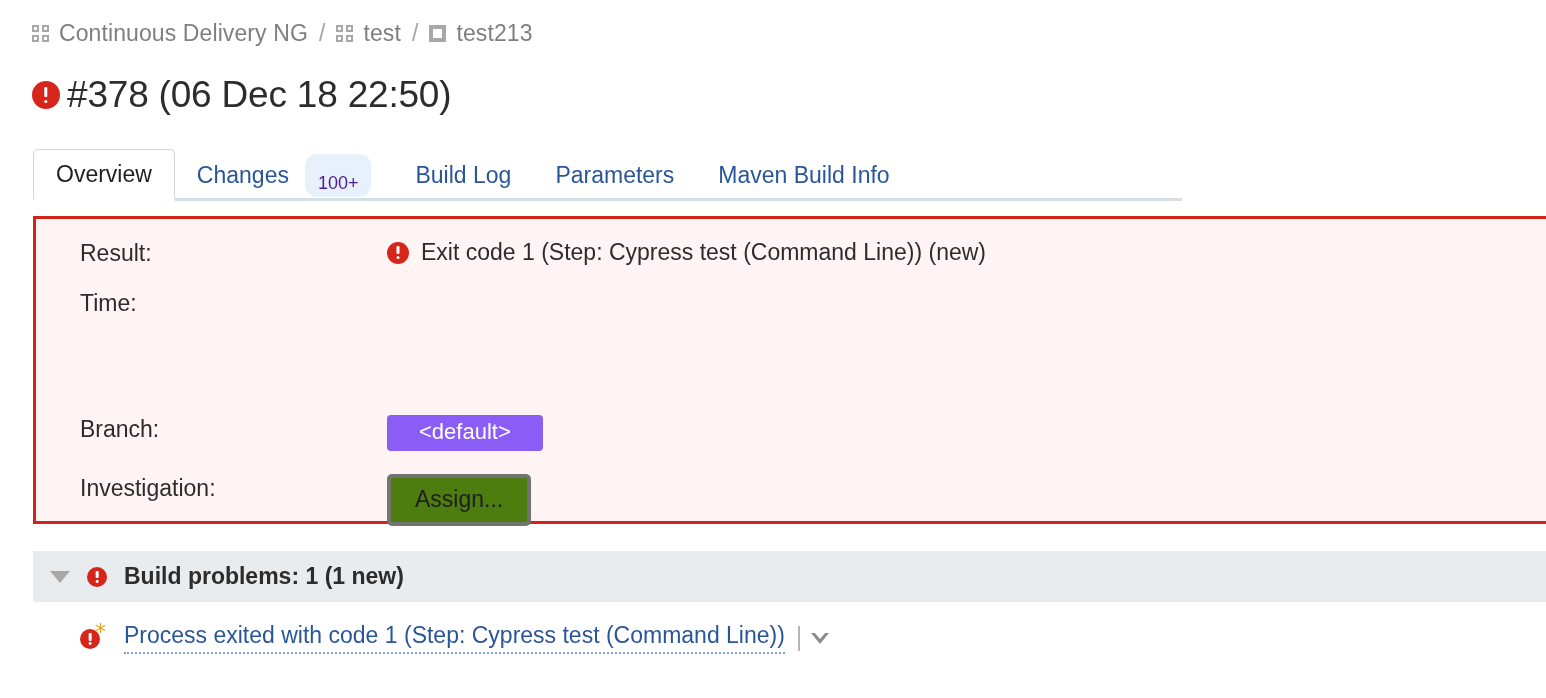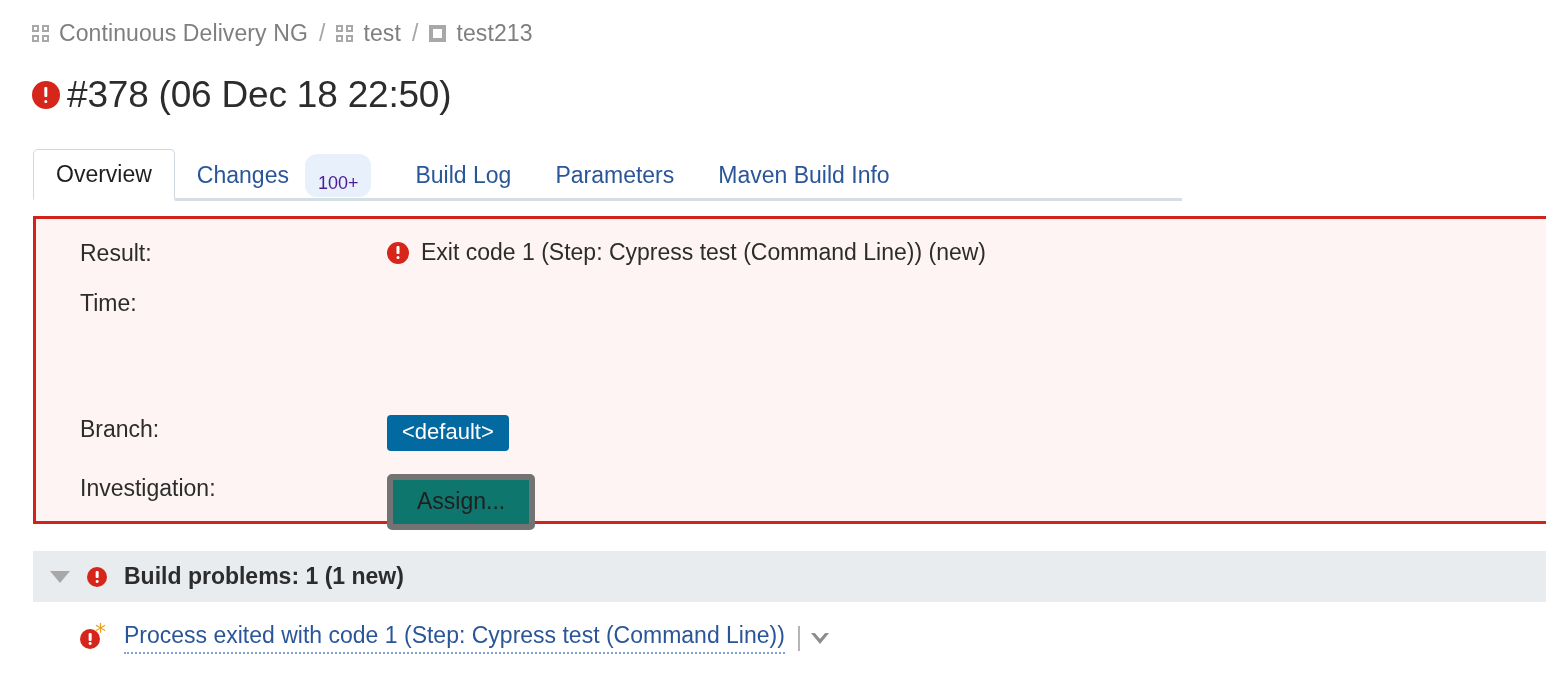--- a/index.html
+++ b/index.html
@@ -186,31 +186,31 @@
     color: #2c2c2c;
     display: flex;
     align-items: center;
     padding-top: 4px;
   }
   .row .val .err { margin-right: 12px; }
 
   .row-branch { margin-top: 76px; }
   .branch-pill {
     display: inline-block;
-    background: #0369a1;
+    background: #8b5cf6;
     color: #ffffff;
     font-size: 22px;
-    padding: 6px 15px 8px;
+    padding: 6px 32px 8px;
     border-radius: 4px;
     line-height: 1;
   }
   .row-investigation { margin-top: 9px; }
   .assign-btn {
-    background: #0f766e;
-    border: 6px solid #737373;
+    background: #4d7c0f;
+    border: 4px solid #737373;
     border-radius: 5px;
     font-size: 23px;
     color: #1f1f1f;
     padding: 8px 24px 10px;
     font-family: "Liberation Sans", sans-serif;
     cursor: pointer;
     line-height: 1.15;
   }
 
   

